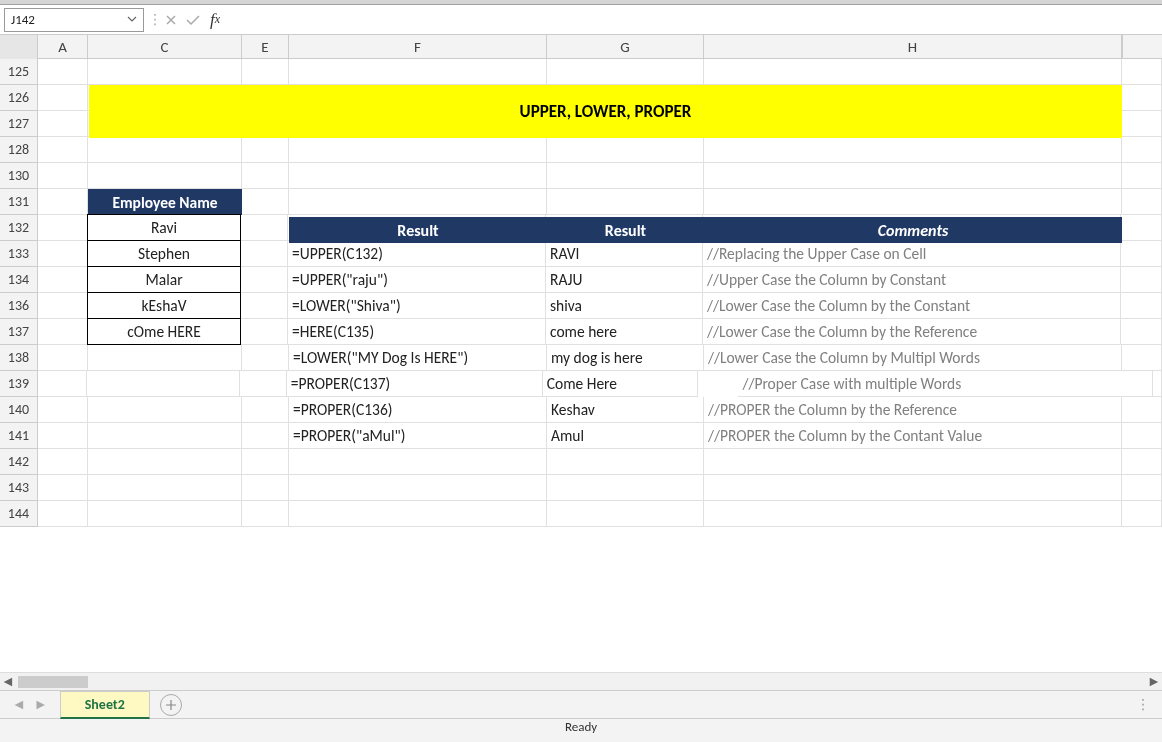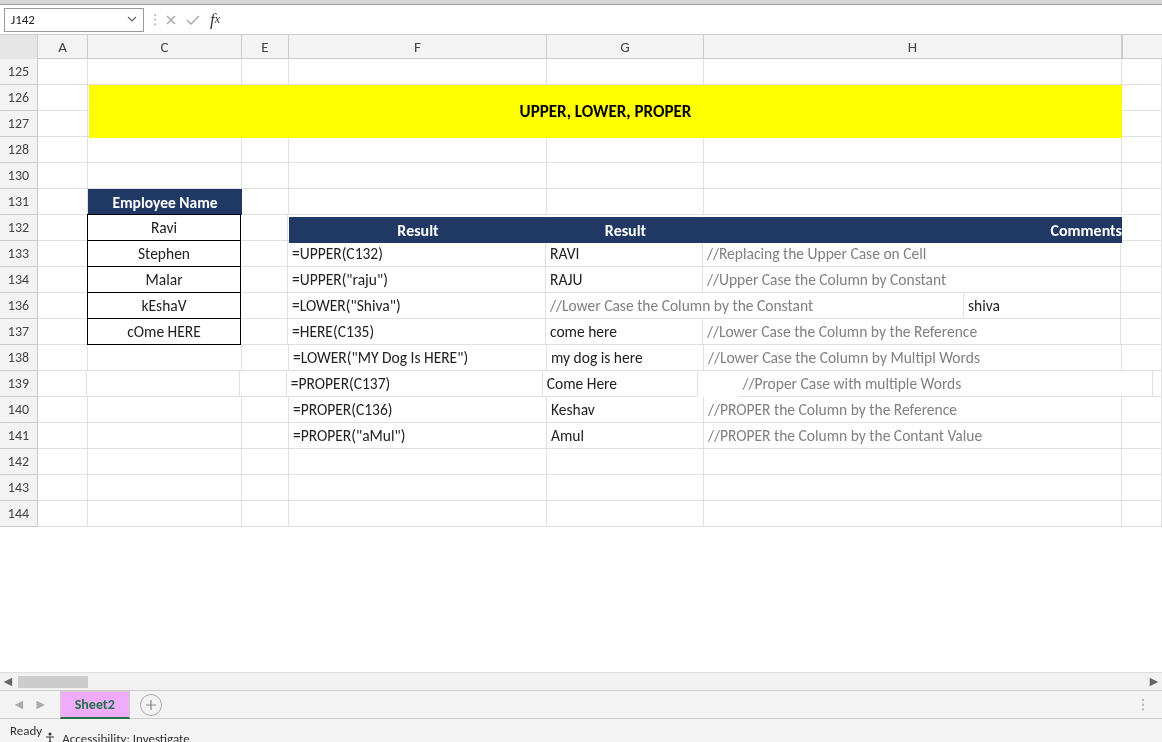--- a/index.html
+++ b/index.html
@@ -24,32 +24,32 @@
 .row { display: flex; height: 26px; }
 .row-h { width: 38px; border-right: 1px solid #ccc; border-bottom: 1px solid #ccc; background: #f3f3f3; display: flex; align-items: center; justify-content: center; font-size: 14px; color: #444; }
 .cell { border-right: 1px solid #e0e0e0; border-bottom: 1px solid #e0e0e0; display: flex; align-items: center; padding: 0 4px; font-size: 15.5px; color: #222; overflow: hidden; white-space: nowrap; }
 
 .yellow-banner { position: absolute; left: 89px; top: 50px; width: 1033px; height: 53px; background: #ffff00; display: flex; align-items: center; justify-content: center; font-weight: bold; font-size: 17px; color: #000; z-index: 5; }
 
 .emp-header { background: #1f3864; color: #fff; font-weight: bold; justify-content: center; border: 1px solid #1f3864; }
 .tbl-header { position: absolute; left: 289px; top: 182px; width: 833px; height: 26px; background: #1f3864; z-index: 5; display: flex; align-items: center; color: #fff; font-weight: bold; font-size: 16px; }
 .tbl-header .colf { width: 258px; text-align: center; }
 .tbl-header .colg { width: 157px; text-align: center; }
-.tbl-header .colh { flex: 1; text-align: right; }
+.tbl-header .colh { flex: 1; text-align: center; font-style: italic; }
 
 .emp-cell { border: 1px solid #000; justify-content: center; margin-top: -1px; margin-left: -1px; }
 .comment-txt { color: #808080; }
 
 .sheet-tabs { height: 28px; background: #f3f3f3; border-top: 1px solid #ccc; display: flex; align-items: center; position: relative; }
 .nav-arrows { display: flex; gap: 8px; padding: 0 12px; color: #aaa; }
-.tab { padding: 4px 14px; background: #f0abfc; border: 1px solid #ccc; border-bottom: 2px solid #217346; margin-bottom: -1px; color: #217346; font-weight: bold; font-size: 14px; }
+.tab { padding: 4px 24px; background: #fef9c3; border: 1px solid #ccc; border-bottom: 2px solid #217346; margin-bottom: -1px; color: #217346; font-weight: bold; font-size: 14px; }
 .add-sheet { width: 22px; height: 22px; border: 1px solid #aaa; border-radius: 50%; display: flex; align-items: center; justify-content: center; margin-left: 10px; color: #666; font-size: 14px; }
 .tabs-ellipsis { margin-left: auto; padding: 0 12px; color: #999; }
 
-.status-bar { height: 24px; background: #f3f3f3; border-top: 1px solid #ccc; display: flex; align-items: center; padding: 0 10px; gap: 0; font-size: 13px; color: #333; }
+.status-bar { height: 24px; background: #f3f3f3; border-top: 1px solid #ccc; display: flex; align-items: center; padding: 0 10px; gap: 16px; font-size: 13px; color: #333; flex-direction: column; }
 .status-icon { display: inline-flex; align-items: center; gap: 4px; margin-top: 16px; }
 
 .hscroll { position: absolute; bottom: 0; left: 0; right: 0; height: 18px; background: #f1f1f1; border-top: 1px solid #ddd; display: flex; align-items: center; }
 .hscroll .arrow { width: 16px; text-align: center; color: #666; }
 .hscroll .thumb { width: 70px; height: 12px; background: #ccc; margin-left: 2px; }
 </style>
 </head>
 <body>
 
 <div class="top-border"></div>
@@ -181,22 +181,22 @@
         <div class="cell" style="width: 157px;">RAJU</div>
         <div class="cell comment-txt" style="width: 418px;">//Upper Case the Column by Constant</div>
         <div class="cell" style="flex: 1 1 0%;"></div>
       </div>
       <div class="row">
         <div class="row-h">136</div>
         <div class="cell" style="width: 50px;"></div>
         <div class="cell emp-cell" style="width: 154px;">kEshaV</div>
         <div class="cell" style="width: 47px;"></div>
         <div class="cell" style="width: 258px;">=LOWER("Shiva")</div>
+        <div class="cell" style="width: 157px;">shiva</div>
         <div class="cell comment-txt" style="width: 418px;">//Lower Case the Column by the Constant</div>
-        <div class="cell" style="width: 157px;">shiva</div>
         <div class="cell" style="flex: 1 1 0%;"></div>
       </div>
       <div class="row">
         <div class="row-h">137</div>
         <div class="cell" style="width: 50px;"></div>
         <div class="cell emp-cell" style="width: 154px;">cOme HERE</div>
         <div class="cell" style="width: 47px;"></div>
         <div class="cell" style="width: 258px;">=HERE(C135)</div>
         <div class="cell" style="width: 157px;">come here</div>
         <div class="cell comment-txt" style="width: 418px;">//Lower Case the Column by the Reference</div>

